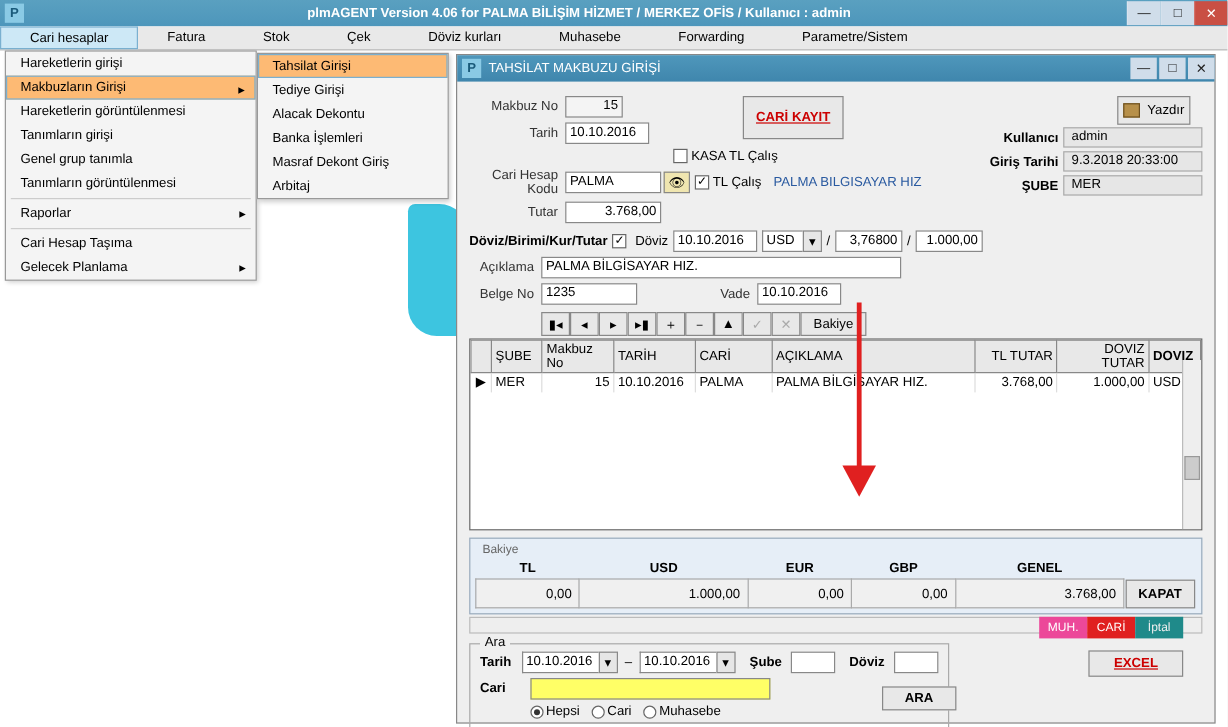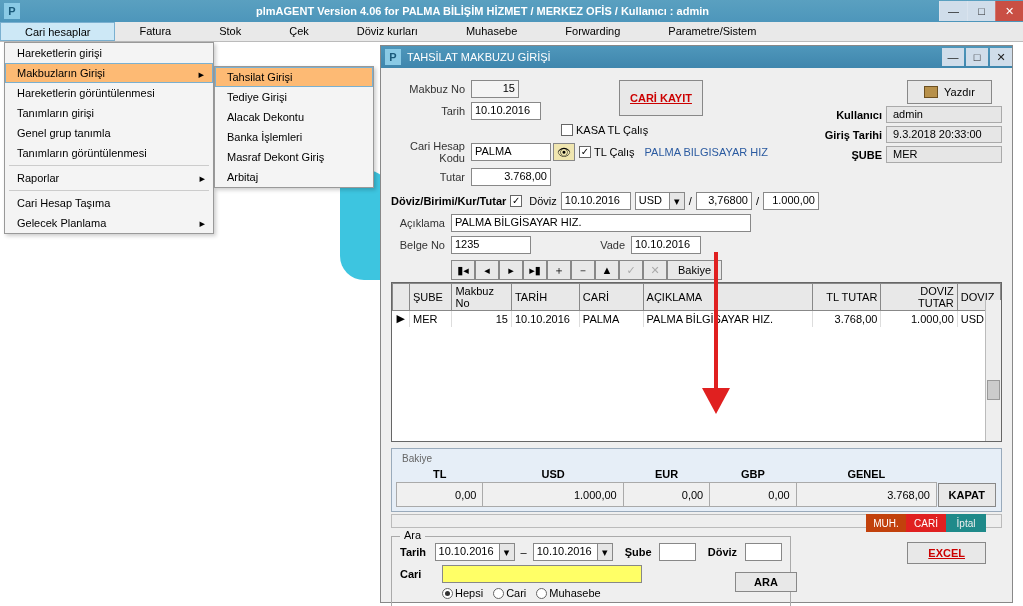--- a/index.html
+++ b/index.html
@@ -52,21 +52,21 @@
 .combo { display: inline-flex; }
 .combo .inp { border-right: none; }
 .combo .carr { width: 16px; height: 18px; background: #e6e6e6; border: 1px solid #888; display: flex; align-items: center; justify-content: center; cursor: pointer; }
 
 .info-box { position: absolute; right: 0; top: 26px; width: 180px; background: #efefef; }
 .info-box .irow { display: flex; align-items: center; margin-bottom: 3px; }
 .info-box .ilbl { width: 64px; text-align: right; font-weight: bold; padding-right: 4px; }
 .info-box .ival { flex: 1; background: #e6e6e6; border: 1px solid #aaa; height: 17px; padding: 1px 6px; }
 
 .yazdir { position: absolute; right: 10px; top: 0; }
-.yazdir .btn3d { display: inline-flex; align-items: center; gap: 6px; padding: 2px 16px; height: 24px; }
+.yazdir .btn3d { display: inline-flex; align-items: center; gap: 6px; padding: 2px 4px; height: 24px; }
 .yazdir .pr-icon { width: 14px; height: 12px; background: #b7904a; border: 1px solid #6d5020; display: inline-block; }
 
 .lookup-btn { width: 22px; height: 18px; background: #f0e6b0; border: 1px solid #888; display: inline-flex; align-items: center; justify-content: center; cursor: pointer; margin-left: 2px; }
 
 .checkbox { width: 12px; height: 12px; border: 1px solid #666; background: #fff; display: inline-flex; align-items: center; justify-content: center; margin-right: 3px; }
 .checkbox.checked::after { content: "✓"; font-size: 10px; line-height: 10px; }
 
 .doviz-row { display: flex; align-items: center; gap: 4px; margin-top: 6px; }
 .doviz-row .hdr { font-weight: bold; }
 
@@ -99,21 +99,21 @@
 .ara-box .legend { position: absolute; top: -8px; left: 8px; background: #efefef; padding: 0 4px; }
 .ara-box .arow { display: flex; align-items: center; gap: 6px; margin-bottom: 4px; }
 .ara-box .albl { font-weight: bold; width: 36px; }
 .ara-box .cari-inp { background: #ffff66; border: 1px solid #888; height: 18px; width: 200px; }
 .radio { width: 11px; height: 11px; border: 1px solid #666; border-radius: 50%; display: inline-flex; align-items: center; justify-content: center; margin-right: 2px; background: #fff; }
 .radio.sel::after { content: ""; width: 5px; height: 5px; background: #333; border-radius: 50%; }
 
 .action-btns { position: absolute; right: 16px; bottom: 48px; display: flex; flex-direction: column; align-items: flex-end; gap: 10px; }
 .color-row { display: flex; }
 .cb { width: 40px; height: 18px; display: flex; align-items: center; justify-content: center; color: #fff; font-size: 10px; cursor: pointer; }
-.cb.muh { background: #c2410c; }
+.cb.muh { background: #ec4899; }
 .cb.cari { background: #e02020; }
 .cb.iptal { background: #1f8a8a; color: #eee; }
 .excel-btn { background: #e8e8e8; border: 1px solid #888; padding: 4px 20px; color: #c00; font-weight: bold; text-decoration: underline; cursor: pointer; }
 .ara-btn { position: absolute; left: 344px; bottom: 20px; background: #e8e8e8; border: 1px solid #888; padding: 3px 18px; font-weight: bold; cursor: pointer; }
 
 
 .red-arrow { position: absolute; left: 696px; top: 248px; width: 40px; height: 170px; pointer-events: none; z-index: 200; }
 .red-arrow svg { width: 100%; height: 100%; }
 </style>
 </head>
@@ -151,21 +151,21 @@
   <div class="dd-item">Tanımların girişi</div>
   <div class="dd-item">Genel grup tanımla</div>
   <div class="dd-item">Tanımların görüntülenmesi</div>
   <div class="dd-sep"></div>
   <div class="dd-item"><span>Raporlar</span><span class="arrow">▸</span></div>
   <div class="dd-sep"></div>
   <div class="dd-item">Cari Hesap Taşıma</div>
   <div class="dd-item"><span>Gelecek Planlama</span><span class="arrow">▸</span></div>
 </div>
 
-<div class="dropdown" style="left:214px; top:66px; width:160px;">
+<div class="dropdown" style="left:214px; top:44px; width:160px;">
   <div class="dd-item highlight">Tahsilat Girişi</div>
   <div class="dd-item">Tediye Girişi</div>
   <div class="dd-item">Alacak Dekontu</div>
   <div class="dd-item">Banka İşlemleri</div>
   <div class="dd-item">Masraf Dekont Giriş</div>
   <div class="dd-item">Arbitaj</div>
 </div>
 
 <div class="child-window">
   <div class="child-titlebar">
@@ -277,21 +277,21 @@
           <tbody>
               <tr>
             <th style="width:16px;"></th>
             <th style="width:40px;">ŞUBE</th>
             <th style="width:56px;">Makbuz No</th>
             <th style="width:64px;">TARİH</th>
             <th style="width:60px;">CARİ</th>
             <th style="width:160px;">AÇIKLAMA</th>
             <th style="width:64px; text-align:right;">TL TUTAR</th>
             <th style="width:72px; text-align:right;">DOVIZ TUTAR</th>
-            <th style="width:40px;">DOVIZ</th>
+            <th style="width:40px;font-weight:bold;">DOVIZ</th>
           </tr>
           <tr>
             <td class="rowmark">▶</td>
             <td>MER</td>
             <td style="text-align:right;">15</td>
             <td>10.10.2016</td>
             <td>PALMA</td>
             <td>PALMA BİLGİSAYAR HIZ.</td>
             <td style="text-align:right;">3.768,00</td>
             <td style="text-align:right;">1.000,00</td>

